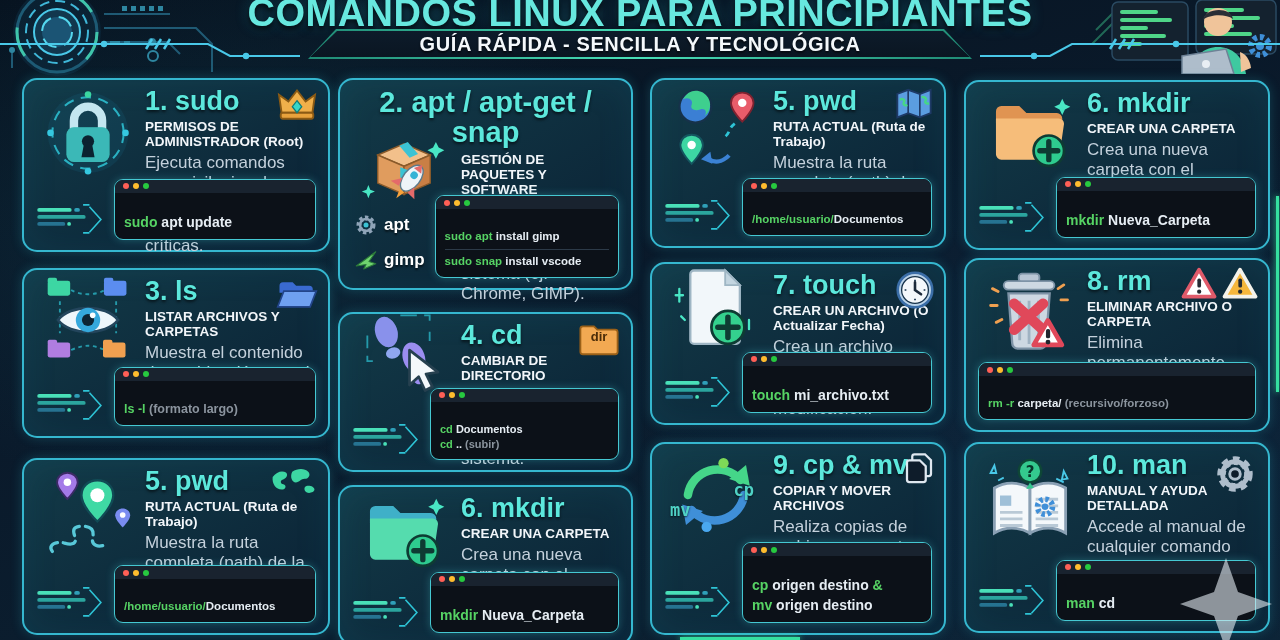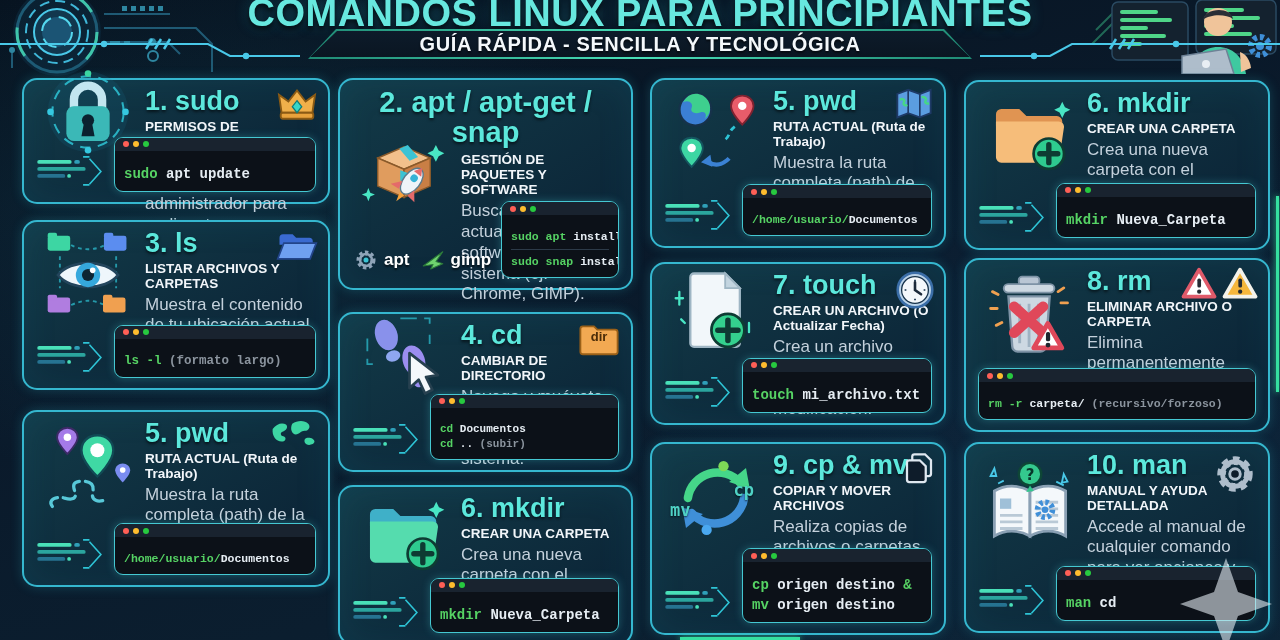--- a/index.html
+++ b/index.html
@@ -35,21 +35,21 @@
   .hud{position:absolute;left:0;top:0;}
   .dev{position:absolute;right:0;top:0;}
   
   .cards{position:absolute;left:0;top:78px;width:1280px;height:562px;}
   .col{position:absolute;top:0;display:flex;flex-direction:column;}
   .col1{left:22px;width:308px;}
   .col2{left:338px;width:295px;}
   .col3{left:650px;width:296px;}
   .col4{left:964px;width:306px;}
   .col4{top:2px;}
-  .col1 .card:nth-child(1){height:126px;margin-bottom:16px}
+  .col1 .card:nth-child(1){height:174px;margin-bottom:16px}
   .col1 .card:nth-child(2){height:170px;margin-bottom:20px}
   .col1 .card:nth-child(3){height:177px}
   .col2 .card:nth-child(1){height:212px;margin-bottom:22px}
   .col2 .card:nth-child(2){height:160px;margin-bottom:13px}
   .col2 .card:nth-child(3){height:160px}
   .col3 .card:nth-child(1){height:170px;margin-bottom:14px}
   .col3 .card:nth-child(2){height:163px;margin-bottom:17px}
   .col3 .card:nth-child(3){height:193px}
   .col4 .card:nth-child(1){height:170px;margin-bottom:8px}
   .col4 .card:nth-child(2){height:174px;margin-bottom:10px}
@@ -65,28 +65,28 @@
   .card-desc{color:#c4d1dc;font-size:17px;line-height:1.22;margin-top:4px;}
   .card-top{display:flex;flex:1;min-height:0;}
   .icon-zone{flex:none;display:flex;align-items:center;justify-content:center;position:relative;width:104px;}
   .text-zone{flex:1;padding-left:5px;padding-right:2px;min-width:0;}
   .corner{position:absolute;top:7px;right:10px;display:flex;gap:5px;align-items:center;z-index:3;}
   .corner-item{position:relative;line-height:0;}
   .corner-label{position:absolute;left:0;top:9px;width:100%;text-align:center;
     font-size:13px;font-weight:bold;color:#4a2c08;line-height:1;}
   .card-bottom{display:flex;align-items:flex-end;gap:8px;margin-top:5px;}
   .decor{flex:none;width:70px;line-height:0;padding-bottom:5px;}
-  .side-labels{flex:none;display:flex;flex-direction:row;gap:11px;padding:0 2px 6px 2px;}
+  .side-labels{flex:none;display:flex;flex-direction:column;gap:11px;padding:0 2px 6px 2px;}
   .side-label{display:flex;align-items:center;gap:6px;color:#fff;font-weight:bold;font-size:17px;
     text-shadow:0 2px 2px rgba(0,0,0,.6);}
   .terminal{flex:1;min-width:0;border:1.5px solid #45c8d2;border-radius:9px;background:#0c1118;
     overflow:hidden;box-shadow:0 0 9px rgba(69,200,210,.33);}
   .term-bar{height:13px;background:#19232f;display:flex;align-items:center;gap:4px;padding:0 8px;}
   .dot{width:6px;height:6px;border-radius:50%;}
-  .term-body{padding:14px 9px 7px;font-family:Liberation Mono, monospace;line-height:1.38;
+  .term-body{padding:20px 9px 7px;font-family:Liberation Sans, sans-serif;line-height:1.38;
     white-space:nowrap;font-weight:bold;}
   .term-div{border-top:1px solid #2c3a48;margin:4px 0;}
   .icon-overlay{position:absolute;font-family:"DejaVu Sans Mono",monospace;font-weight:bold;
     color:#4fd1c5;font-size:17px;text-shadow:0 1px 2px rgba(0,0,0,.7);}
   .ov-cp{right:14px;top:28px;}
   .ov-mv{left:6px;top:48px;}
   .edge-line{position:absolute;background:#35e0a0;box-shadow:0 0 6px #35e0a0;}
   .watermark{position:absolute;right:6px;bottom:-16px;opacity:.75;z-index:5;}
 </style>
 </head>

